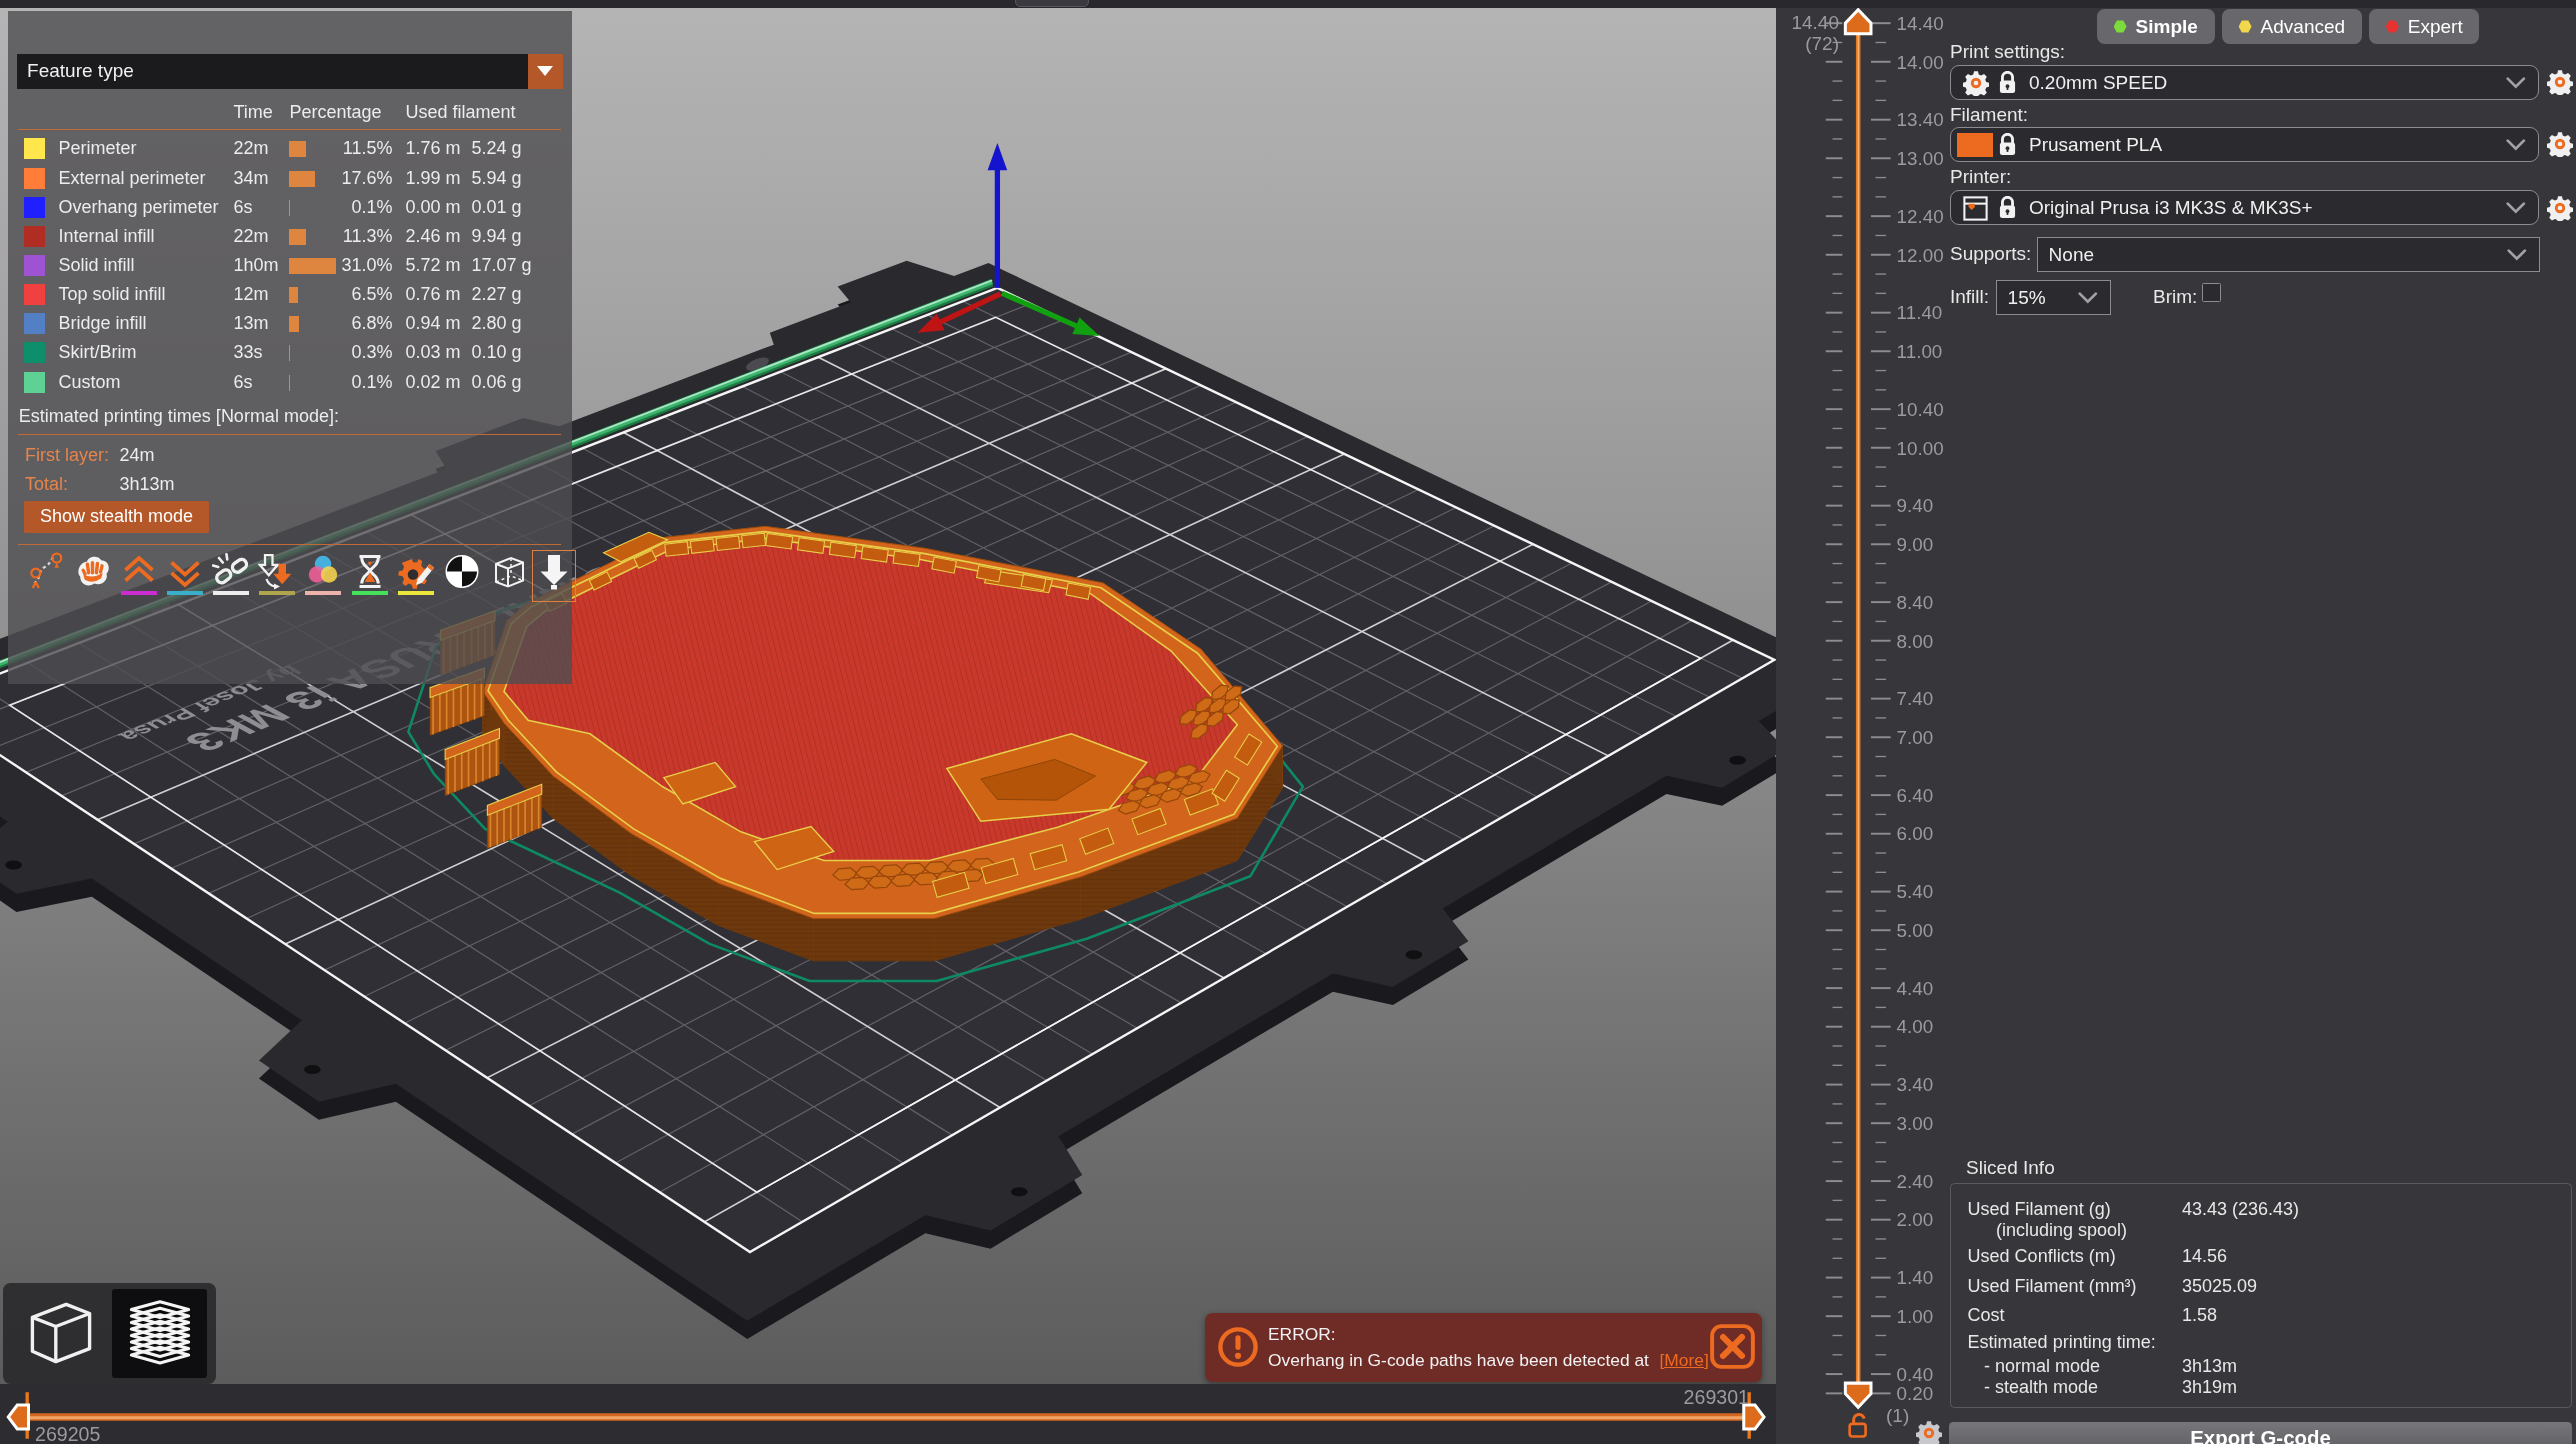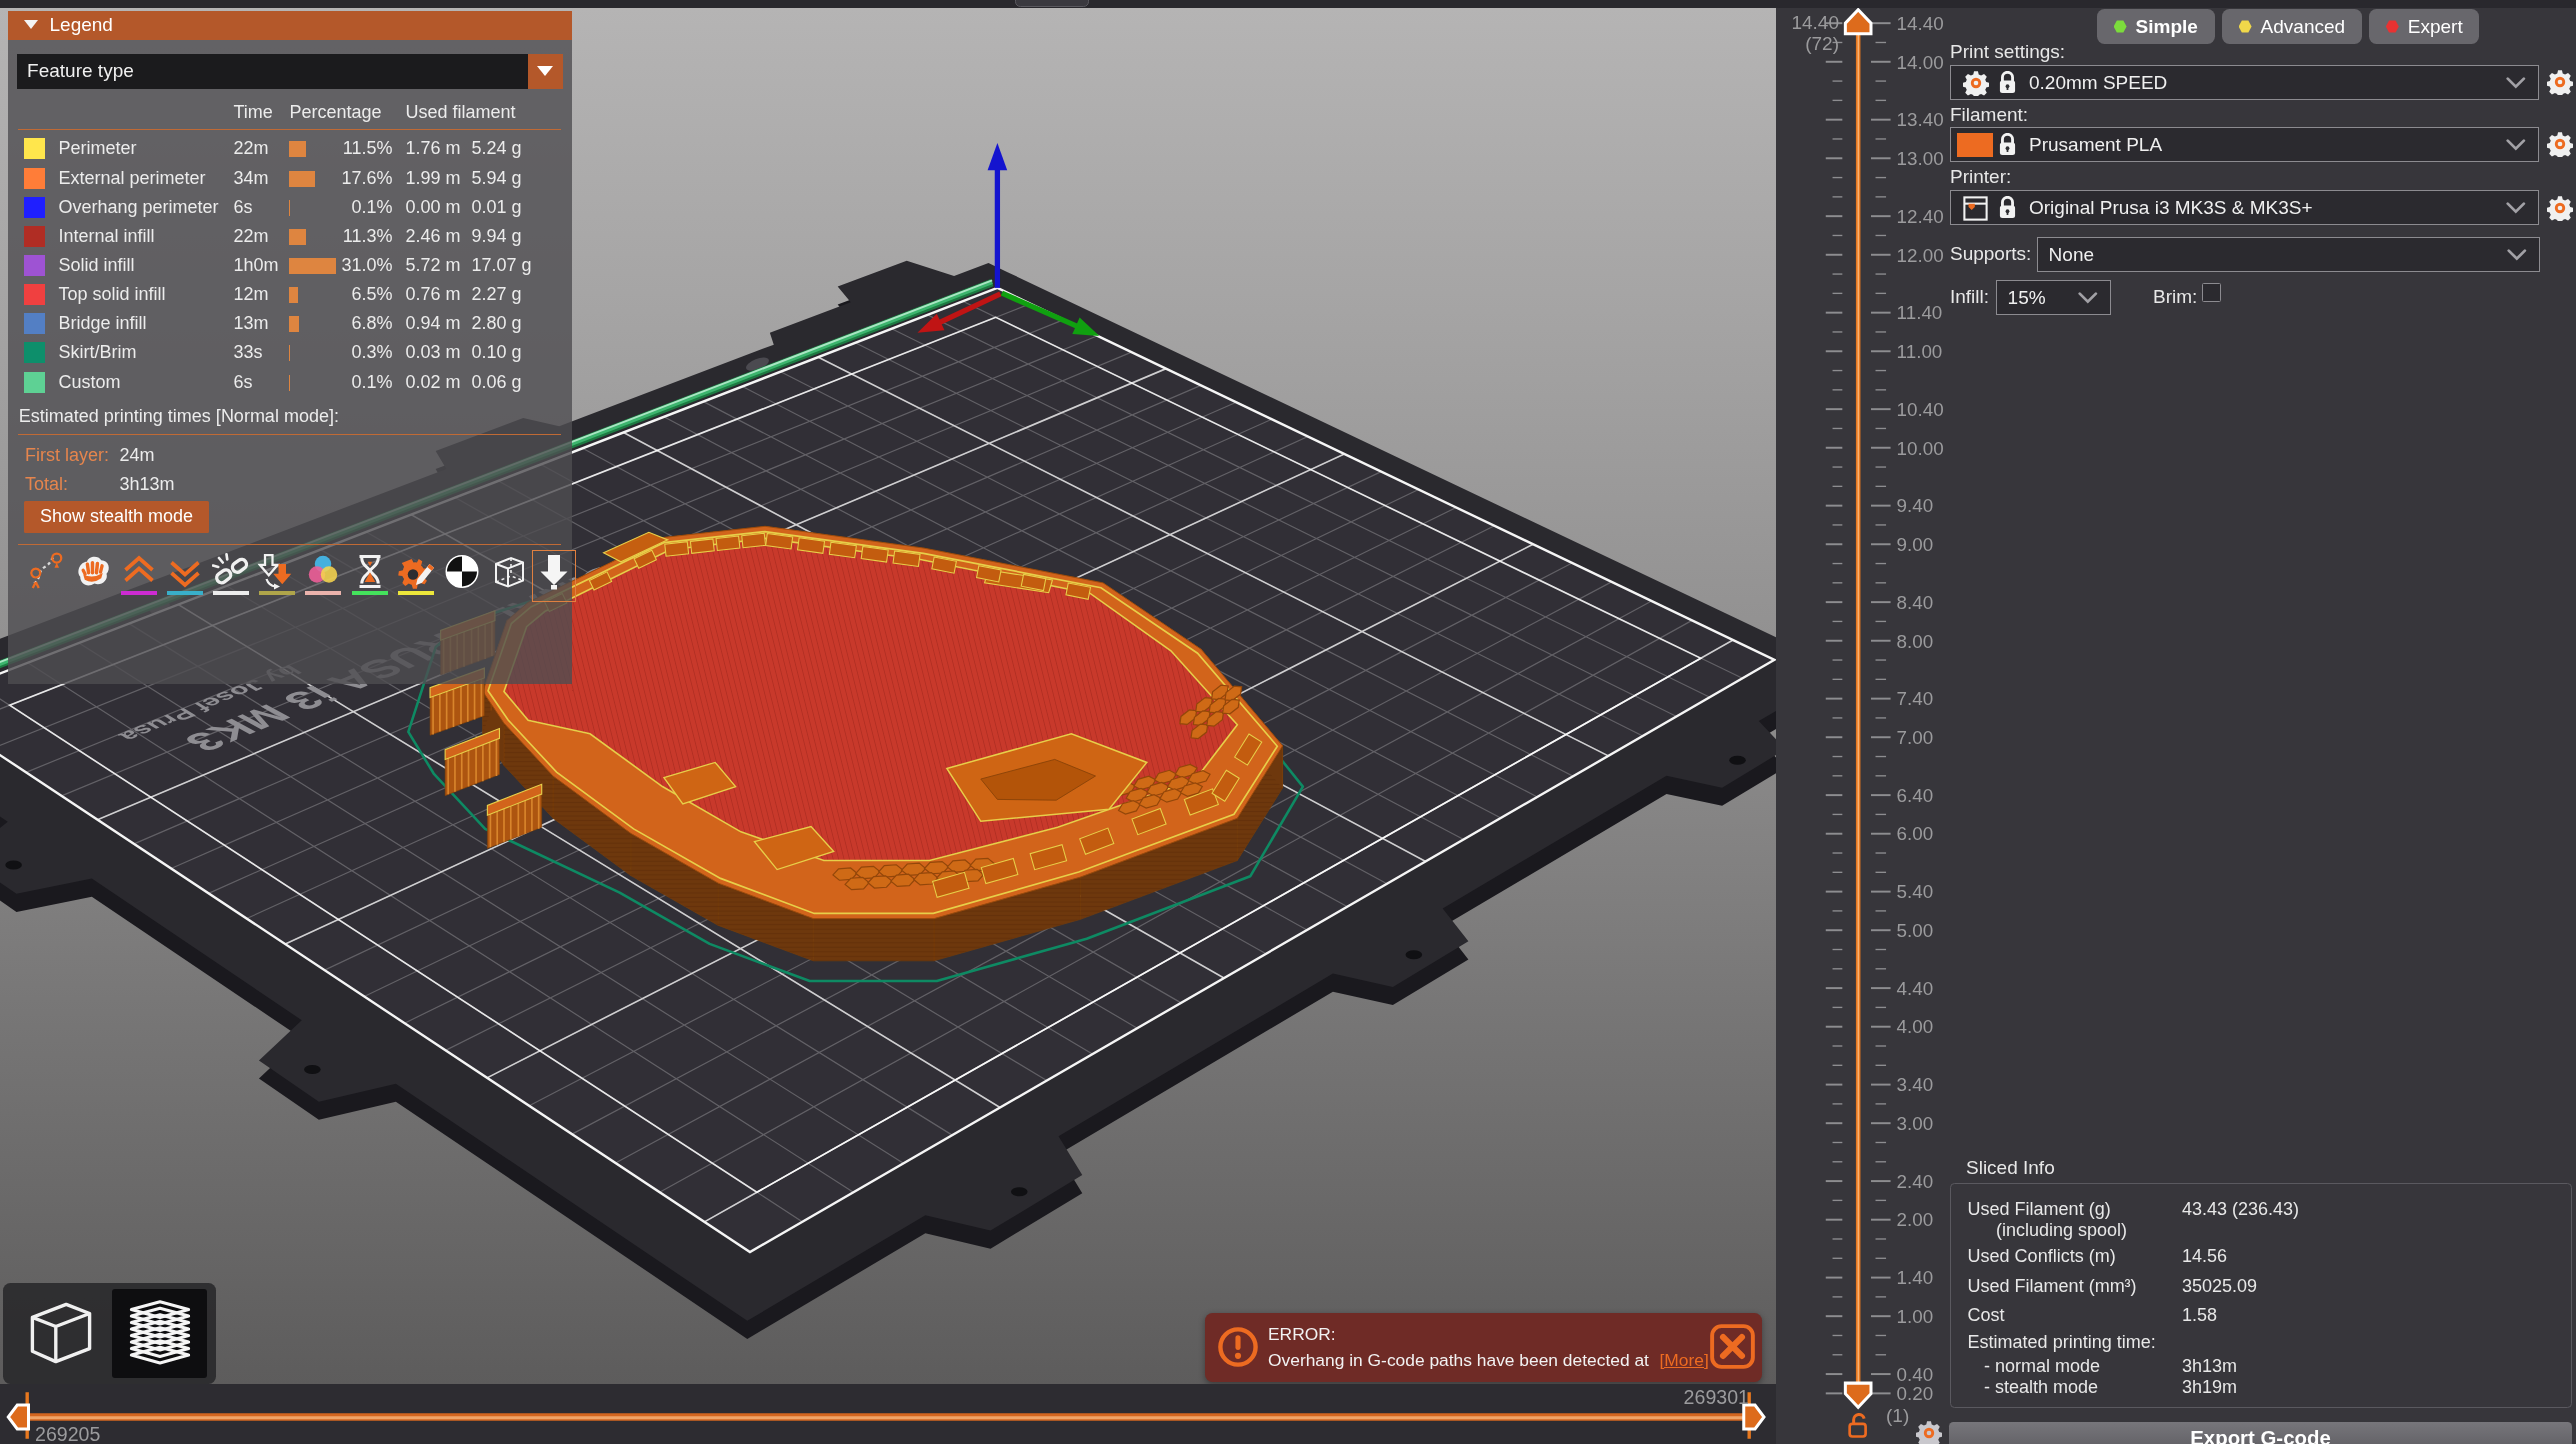--- a/index.html
+++ b/index.html
@@ -81,21 +81,21 @@
   #ruler-bottom-layer { position:absolute; left:110px; top:1405px; font-size:19px; color:#9b9b9d; }
 
   #modebtns { position:absolute; left:321px; top:9px; display:flex; gap:7.5px; }
   .modebtn { height:35px; border-radius:7.5px; background:#68676C; color:#fff; font-size:19px;
     display:flex; align-items:center; padding:0 16.6px; gap:9px; }
   .modebtn.active { font-weight:bold; }
   .modedot { width:13px; height:13px; clip-path:polygon(25% 3%,75% 3%,100% 50%,75% 97%,25% 97%,0 50%); }
 
   .panel-label { position:absolute; left:174px; font-size:19px; color:#e8e8e8; }
   .combo { position:absolute; left:174px; width:589px; height:35px; background:#2b2a2f;
-    border:0.8px solid #8c8b90; border-radius:0; }
+    border:0.8px solid #8c8b90; border-radius:9px; }
   .combo-text { position:absolute; left:78px; top:6px; font-size:19px; color:#f0f0f0; white-space:nowrap; }
   .combo-chev { position:absolute; right:12px; top:11.3px; }
   .combo-icon1 { position:absolute; left:12px; top:3.8px; }
   .combo-icon2 { position:absolute; left:47px; top:4.5px; }
   .gear-out { position:absolute; left:771px; width:26px; height:26px; }
   #filament-swatch { position:absolute; left:6px; top:5.3px; width:36px; height:23.4px; background:#ED6B21; }
 
   #supports-label { position:absolute; left:174px; top:243px; width:79px; font-size:19px; }
   #supports-combo { position:absolute; left:261px; top:237px; width:503px; height:35px;
     background:#2b2a2f; border:0.8px solid #8c8b90; }
@@ -269,24 +269,20 @@
         <polygon points="590.0,996.0 662.0,968.0 662.0,1016.0 590.0,1044.0" fill="#ad5510" stroke="#7c3f08" stroke-width="0.8"></polygon>
         <path d="M594 994 l0 48 M603 991 l0 48 M612 987 l0 48 M621 984 l0 48 M631 980 l0 48 M640 977 l0 48 M649 973 l0 48 M658 970 l0 48" stroke="#d8852c" stroke-width="2.2" fill="none"></path>
         <polygon points="590.0,996.0 662.0,968.0 662.0,955.0 590.0,983.0" fill="#d2641b" stroke="#e7cf49" stroke-width="1.5"></polygon>
         <polygon points="646.0,1070.0 718.0,1042.0 718.0,1086.0 646.0,1114.0" fill="#ad5510" stroke="#7c3f08" stroke-width="0.8"></polygon>
         <path d="M650 1068 l0 44 M659 1065 l0 44 M668 1061 l0 44 M677 1058 l0 44 M687 1054 l0 44 M696 1051 l0 44 M705 1047 l0 44 M714 1044 l0 44" stroke="#d8852c" stroke-width="2.2" fill="none"></path>
         <polygon points="646.0,1070.0 718.0,1042.0 718.0,1029.0 646.0,1057.0" fill="#d2641b" stroke="#e7cf49" stroke-width="1.5"></polygon>
       </g>
     </svg>
 
   <div id="legend">
-    <div id="legend-header">
-      <span id="legend-collapse"></span>
-      <span id="legend-title">Legend</span>
-    </div>
     <div id="feature-combo">
       <span id="feature-combo-label">Feature type</span>
       <span id="feature-combo-btn">
           <span></span>
         </span>
     </div>
     <span class="lg-colhead" style="left:226px">Time</span>
     <span class="lg-colhead" style="left:282px">Percentage</span>
     <span class="lg-colhead" style="left:398px">Used filament</span>
     <div id="lg-sep1"></div>

